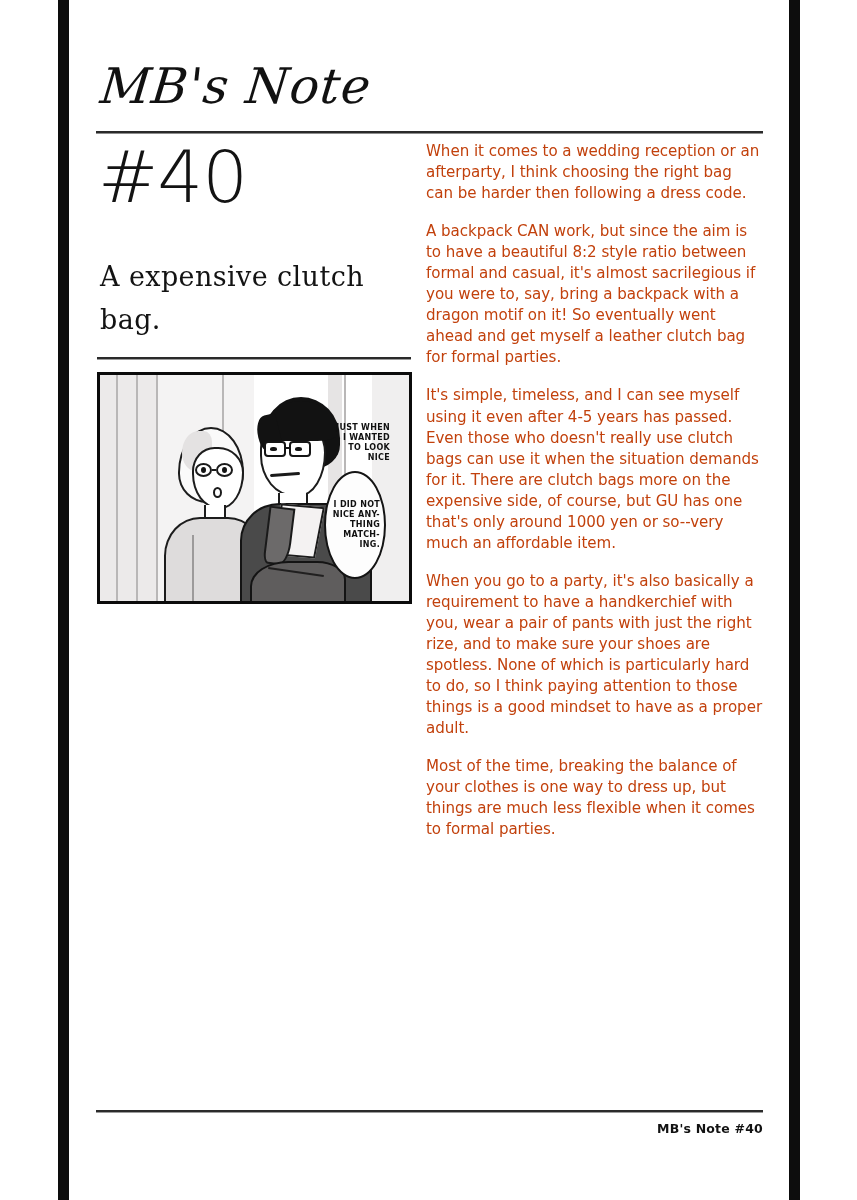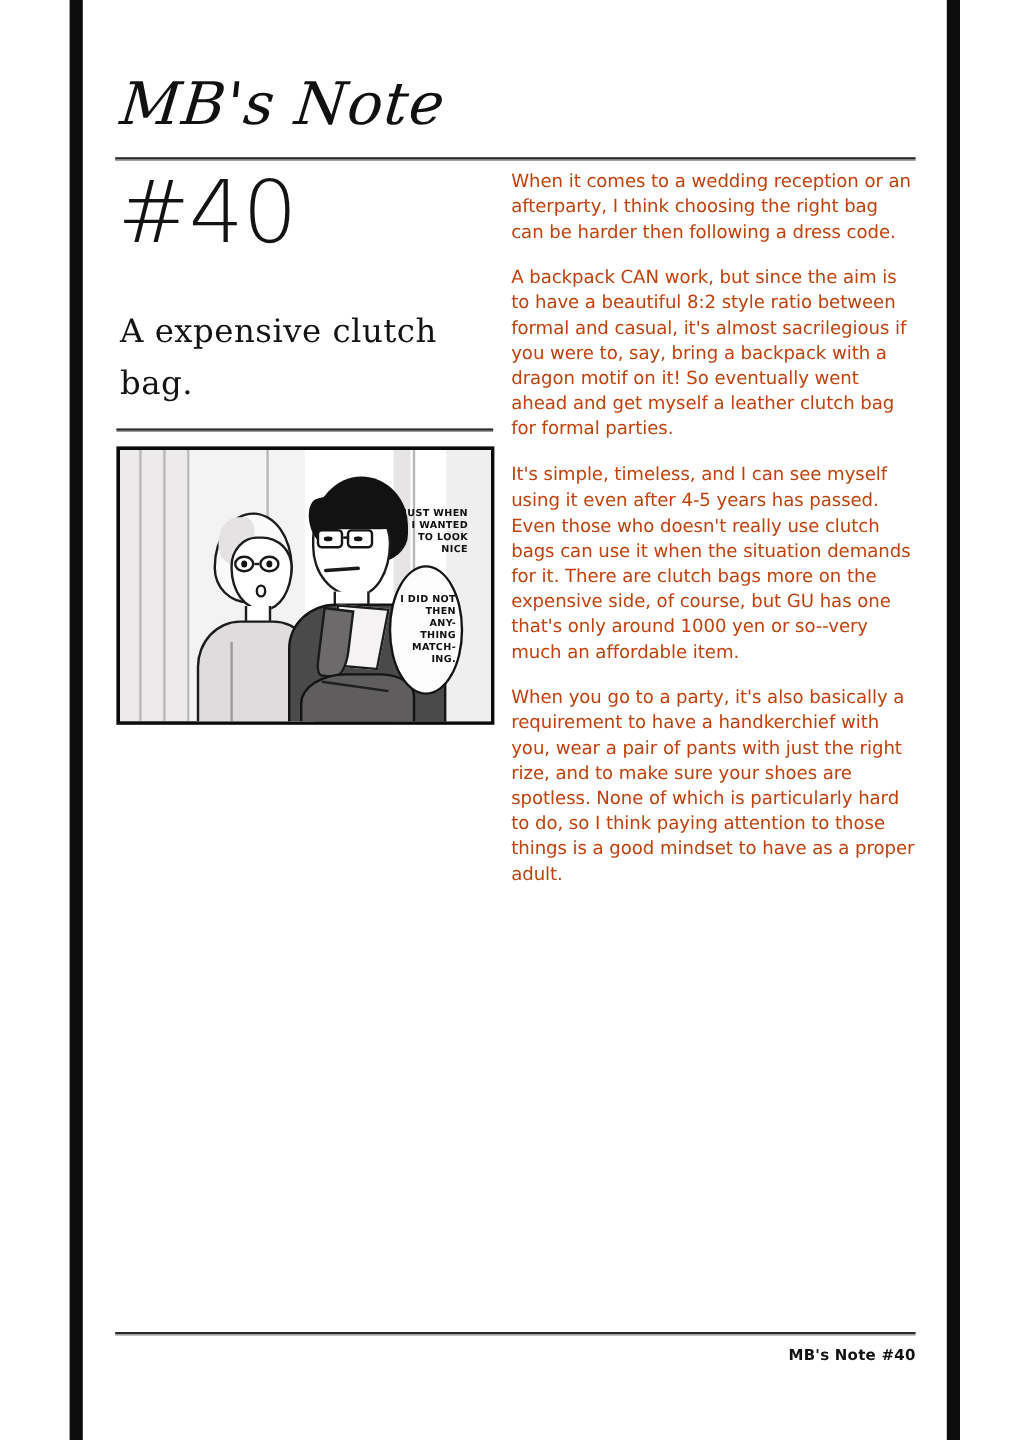--- a/index.html
+++ b/index.html
@@ -465,29 +465,30 @@
         <div class="m-eye r"></div>
         <div class="m-mouth"></div>
         <div class="m-neck"></div>
         <div class="m-suit"></div>
         <div class="m-shirt"></div>
         <div class="m-lapel"></div>
         <div class="m-arm"></div>
         <div class="m-arm-fold"></div>
 
         <div class="bubble right-top">JUST WHEN I WANTED TO LOOK NICE</div>
-        <div class="bubble right-bot">I DID NOT THEN ANY- THING MATCH- ING.</div>
+        <div class="bubble right-bot">I DID NOT NICE ANY- THING MATCH- ING.</div>
 
       </div>
     </div>
 
     <div class="article">
       <p>When it comes to a wedding reception or an afterparty, I think choosing the right bag can be harder then following a dress code.</p>
       <p>A backpack CAN work, but since the aim is to have a beautiful 8:2 style ratio between formal and casual, it's almost sacrilegious if you were to, say, bring a backpack with a dragon motif on it! So eventually went ahead and get myself a leather clutch bag for formal parties.</p>
       <p>It's simple, timeless, and I can see myself using it even after 4-5 years has passed. Even those who doesn't really use clutch bags can use it when the situation demands for it. There are clutch bags more on the expensive side, of course, but GU has one that's only around 1000 yen or so--very much an affordable item.</p>
       <p>When you go to a party, it's also basically a requirement to have a handkerchief with you, wear a pair of pants with just the right rize, and to make sure your shoes are spotless. None of which is particularly hard to do, so I think paying attention to those things is a good mindset to have as a proper adult.</p>
+      <p>Most of the time, breaking the balance of your clothes is one way to dress up, but things are much less flexible when it comes to formal parties.</p>
     </div>
 
     <div class="rule-footer"></div>
     <div class="footer-label">MB's Note #40</div>
 
   </div>
 </div>
 
 </body></html>

